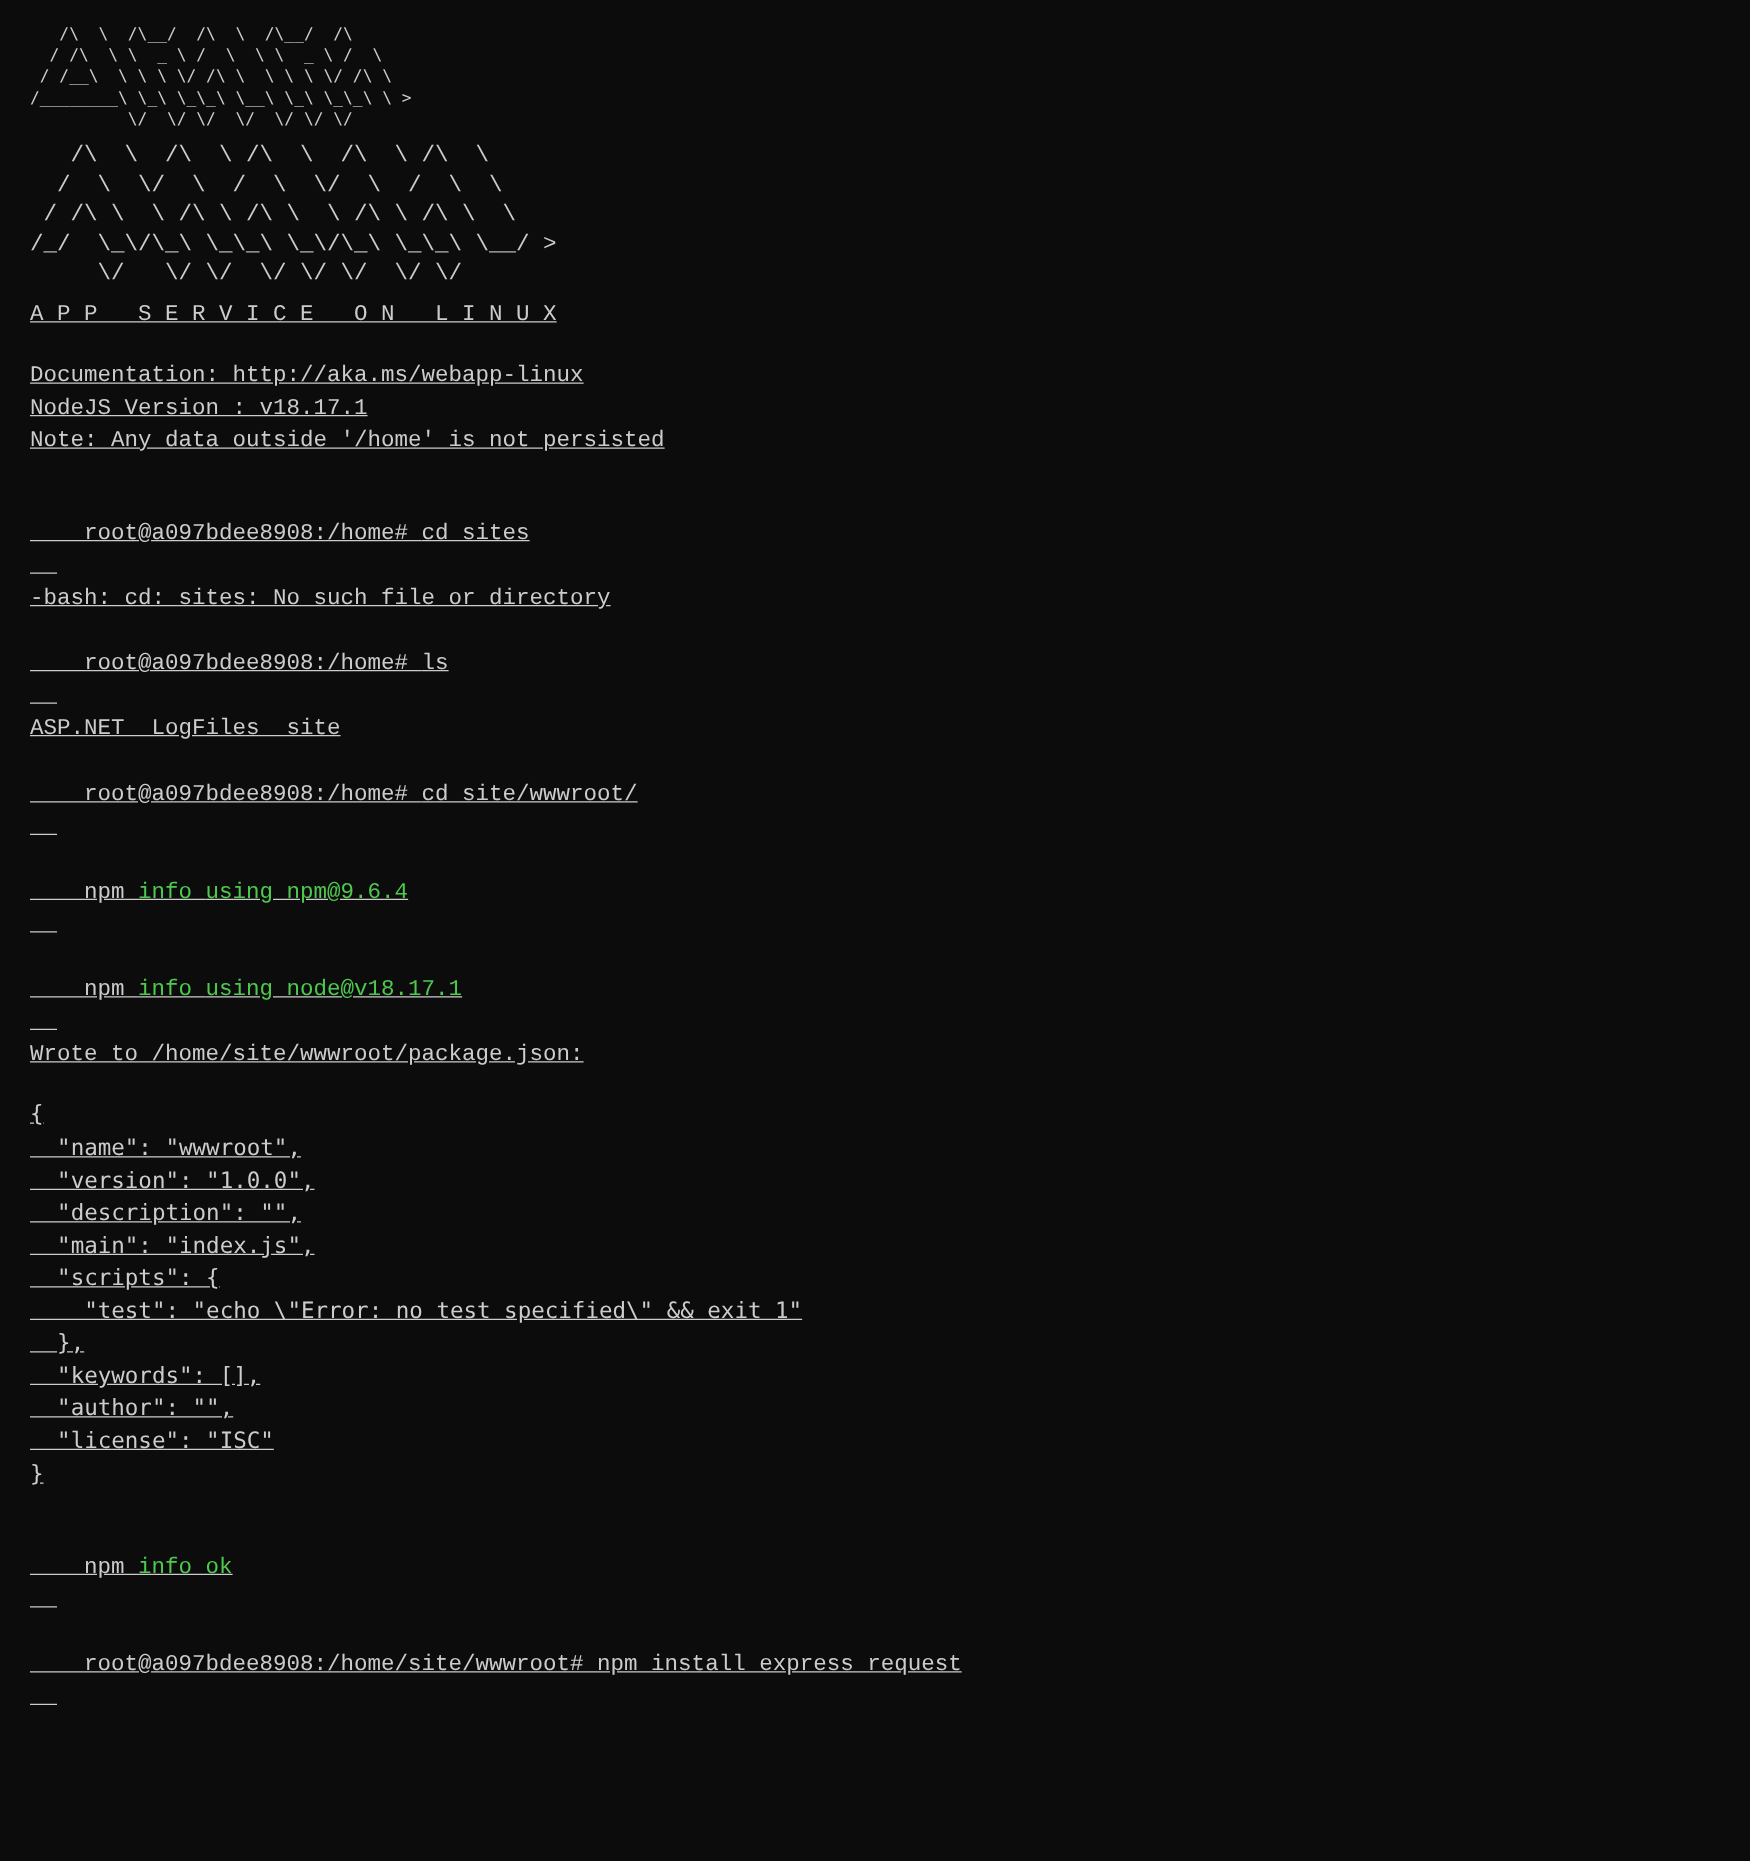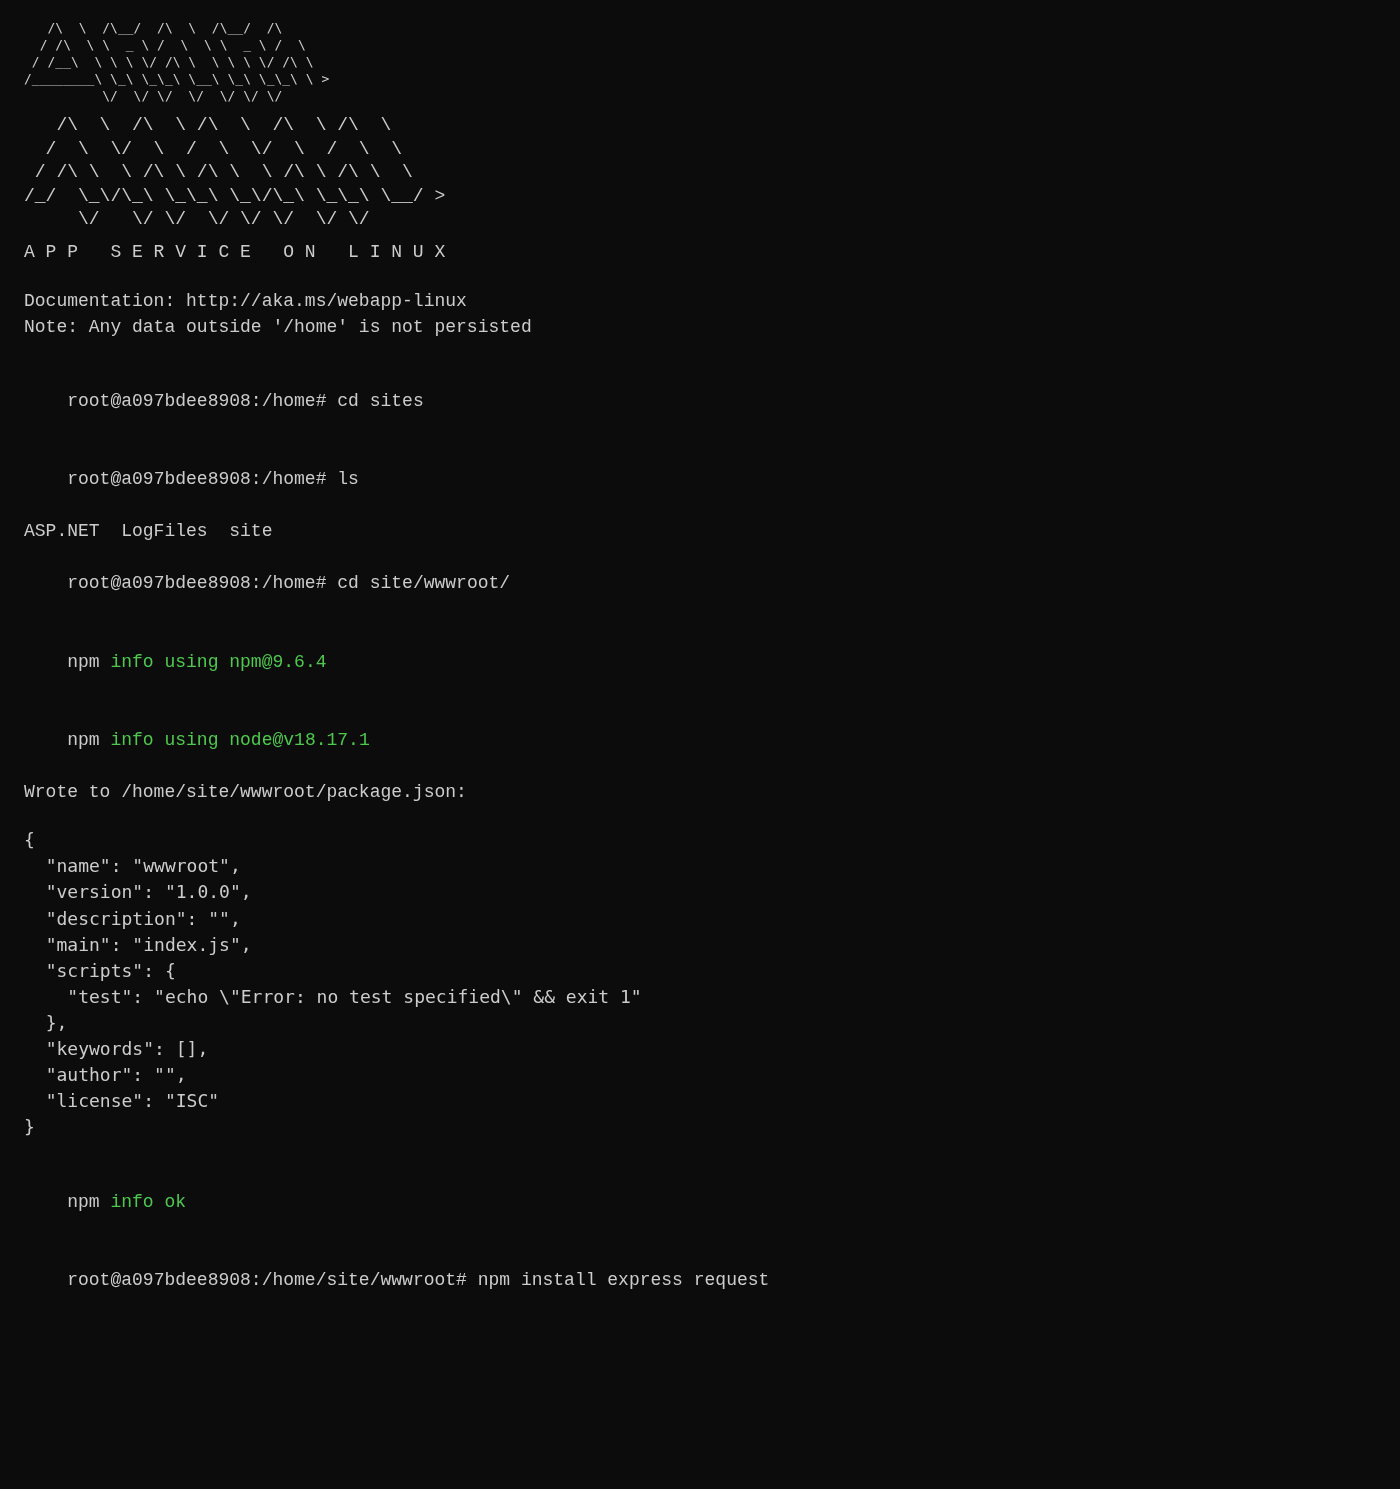--- a/index.html
+++ b/index.html
@@ -27,20 +27,21 @@
       color: #cccccc;
       white-space: pre;
       font-size: 13px;
       line-height: 1.3;
       margin-bottom: 10px;
     }
 
     .line {
       white-space: pre;
       display: block;
+      text-decoration: underline;
     }
     .white { color: #cccccc; }
 
     .section-gap {
       display: block;
       height: 22px;
     }
 
     .npm-info { color: #4ec94e; }
   </style>
@@ -61,27 +62,29 @@
  / /\ \  \ /\ \ /\ \  \ /\ \ /\ \  \
 /_/  \_\/\_\ \_\_\ \_\/\_\ \_\_\ \__/ &gt;
      \/   \/ \/  \/ \/ \/  \/ \/</pre>
     </div>
 
   <span class="line white">A P P   S E R V I C E   O N   L I N U X</span>
 
   <span class="section-gap"></span>
 
   <span class="line white">Documentation: http://aka.ms/webapp-linux</span>
+  <span class="line white">NodeJS Version : v18.17.1</span>
   <span class="line white">Note: Any data outside '/home' is not persisted</span>
 
   <span class="section-gap"></span>
 
   <span class="line">
     <span class="white">root@a097bdee8908:/home# </span><span class="white">cd sites</span>
   </span>
+  <span class="line white">-bash: cd: sites: No such file or directory</span>
 
   <span class="line">
     <span class="white">root@a097bdee8908:/home# </span><span class="white">ls</span>
   </span>
   <span class="line white">ASP.NET  LogFiles  site</span>
 
   <span class="line">
     <span class="white">root@a097bdee8908:/home# </span><span class="white">cd site/wwwroot/</span>
   </span>
 

